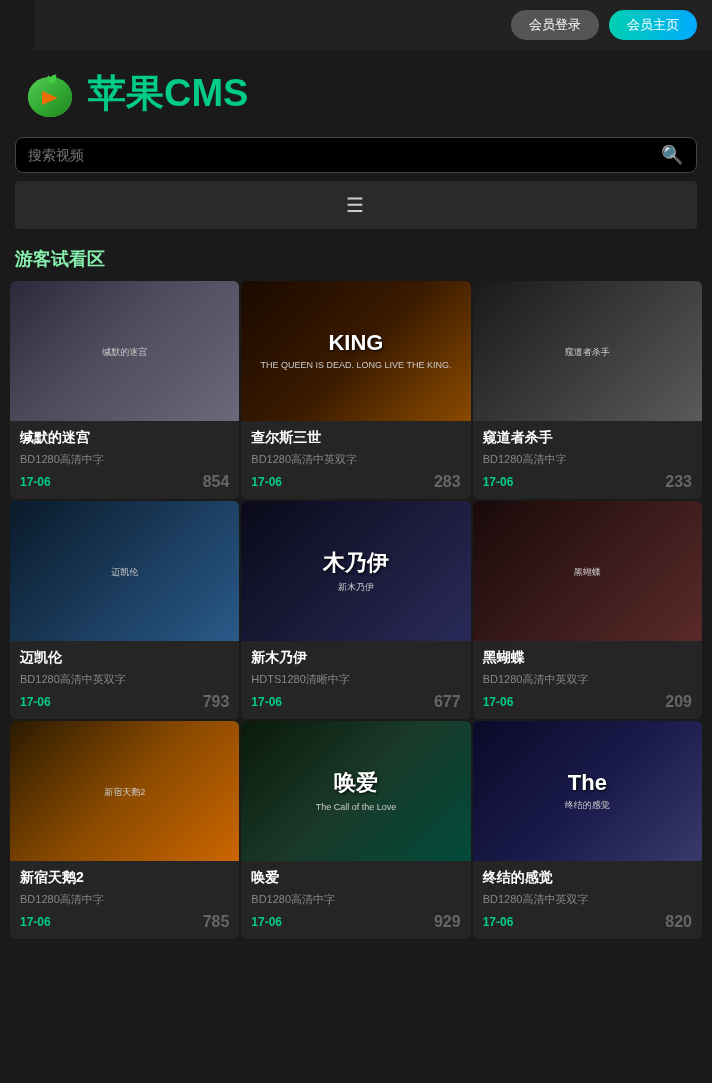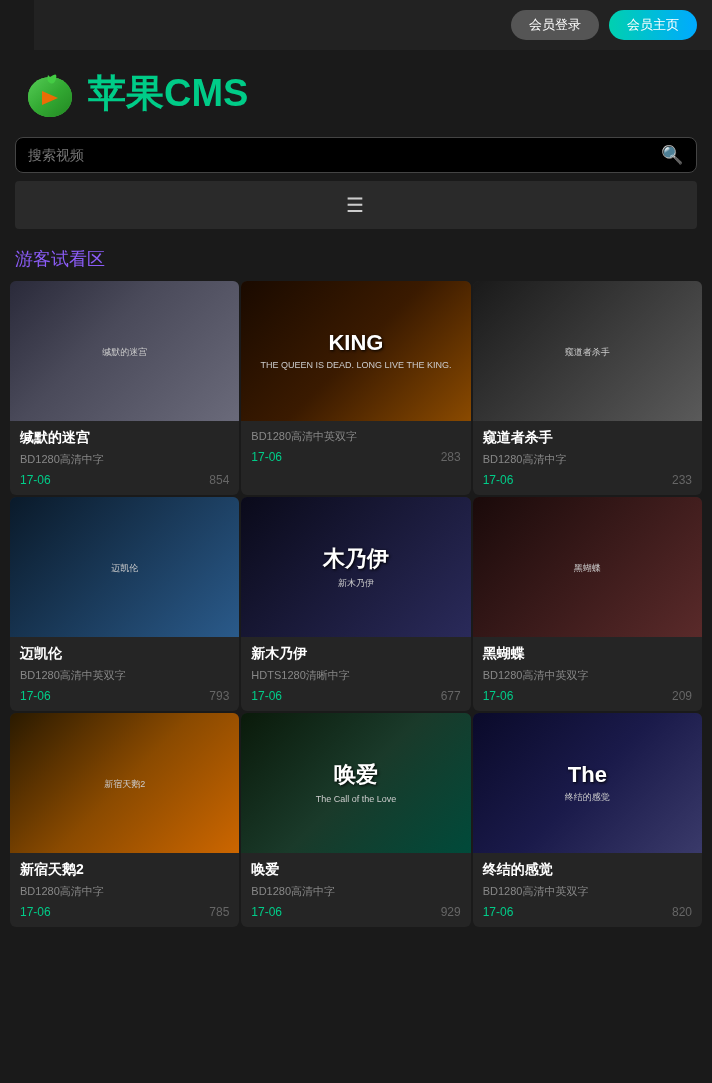--- a/index.html
+++ b/index.html
@@ -103,24 +103,24 @@
     }
 
     .menu-icon {
       color: #ccc;
       font-size: 20px;
       letter-spacing: 2px;
     }
 
     
     .section-title {
-      color: #8b5cf6;
+      color: #86efac;
       font-size: 18px;
       padding: 10px 15px;
-      font-weight: normal;
+      font-weight: bold;
     }
 
     
     .movie-grid {
       display: grid;
       grid-template-columns: repeat(3, 1fr);
       gap: 2px;
       padding: 0 10px 20px 10px;
     }
 
@@ -160,26 +160,27 @@
 
     .movie-meta {
       display: flex;
       justify-content: space-between;
       align-items: center;
     }
 
     .movie-date {
       font-size: 12px;
       color: #00cc88;
-      font-weight: normal;
+      font-weight: bold;
     }
 
     .movie-views {
-      font-size: 12px;
+      font-size: 16px;
       color: #666;
+      font-weight: bold;
     }
 
     
     .poster-1 { background: linear-gradient(135deg, #2a2a3a 0%, #4a4a5a 40%, #6a6a7a 100%); }
     .poster-2 { background: linear-gradient(135deg, #1a0a00 0%, #3a1a00 50%, #8a4a00 100%); }
     .poster-3 { background: linear-gradient(135deg, #1a1a1a 0%, #3a3a3a 50%, #5a5a5a 100%); }
     .poster-4 { background: linear-gradient(135deg, #0a1a2a 0%, #1a3a5a 50%, #2a5a8a 100%); }
     .poster-5 { background: linear-gradient(135deg, #0a0a1a 0%, #1a1a3a 50%, #2a2a5a 100%); }
     .poster-6 { background: linear-gradient(135deg, #1a0a0a 0%, #3a1a1a 50%, #5a2a2a 100%); }
     .poster-7 { background: linear-gradient(135deg, #2a1a00 0%, #8a4a00 50%, #cc6600 100%); }
@@ -272,20 +273,21 @@
     </div>
   </div>
     <div class="movie-card">
     <div class="movie-poster poster-2">
       <div class="poster-overlay">
         <span class="poster-main-text">KING</span>
         <span class="poster-sub-text">THE QUEEN IS DEAD. LONG LIVE THE KING.</span>
       </div>
     </div>
     <div class="movie-info">
+      <div class="movie-title">查尔斯三世</div>
       <div class="movie-quality">BD1280高清中英双字</div>
       <div class="movie-meta">
         <span class="movie-date">17-06</span>
         <span class="movie-views">283</span>
       </div>
     </div>
   </div>
     <div class="movie-card">
     <div class="movie-poster poster-3">
       <div class="poster-overlay">

